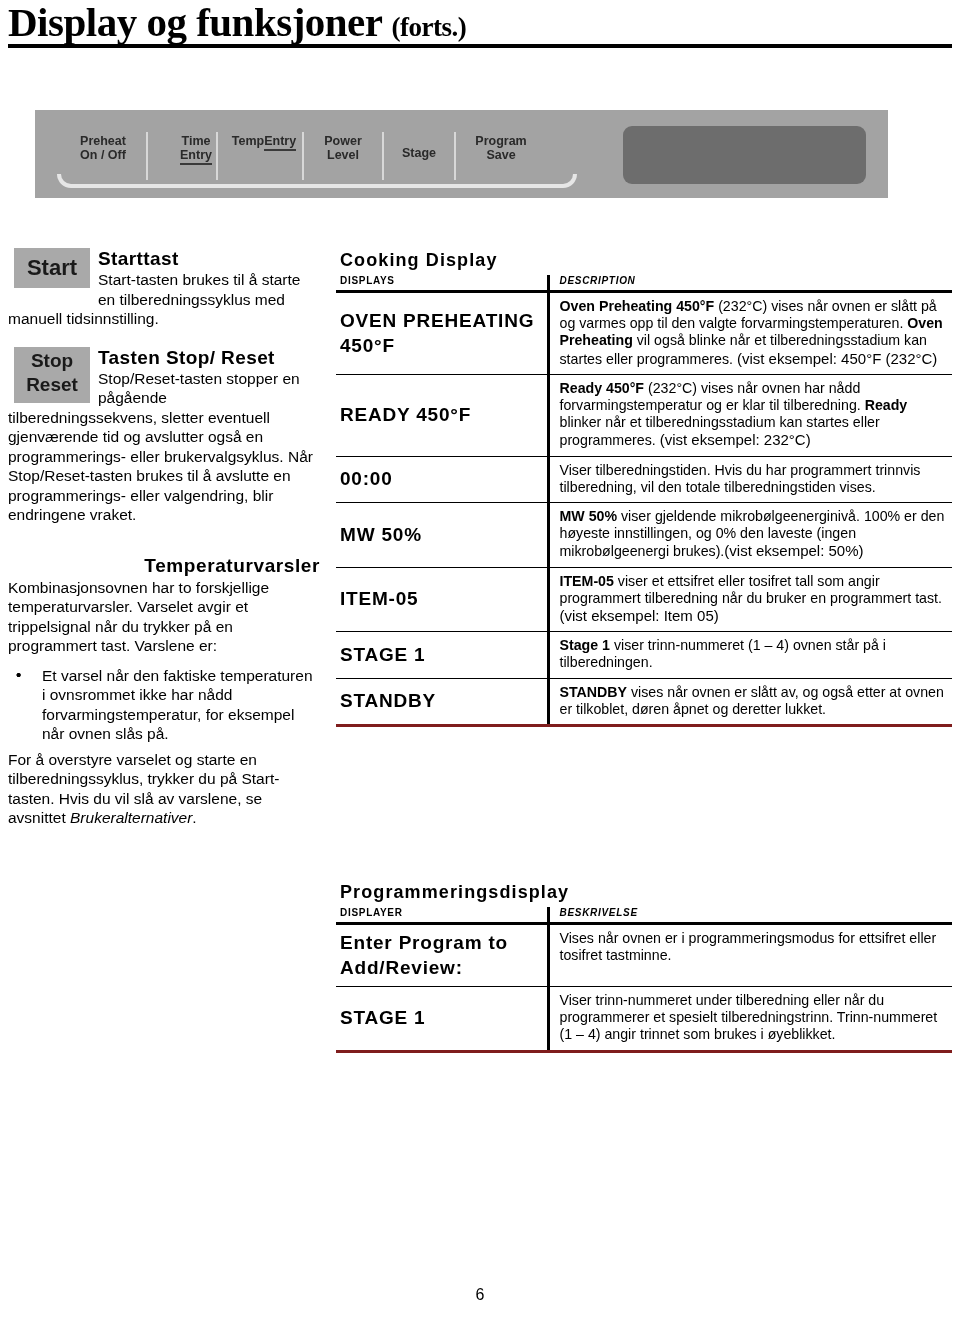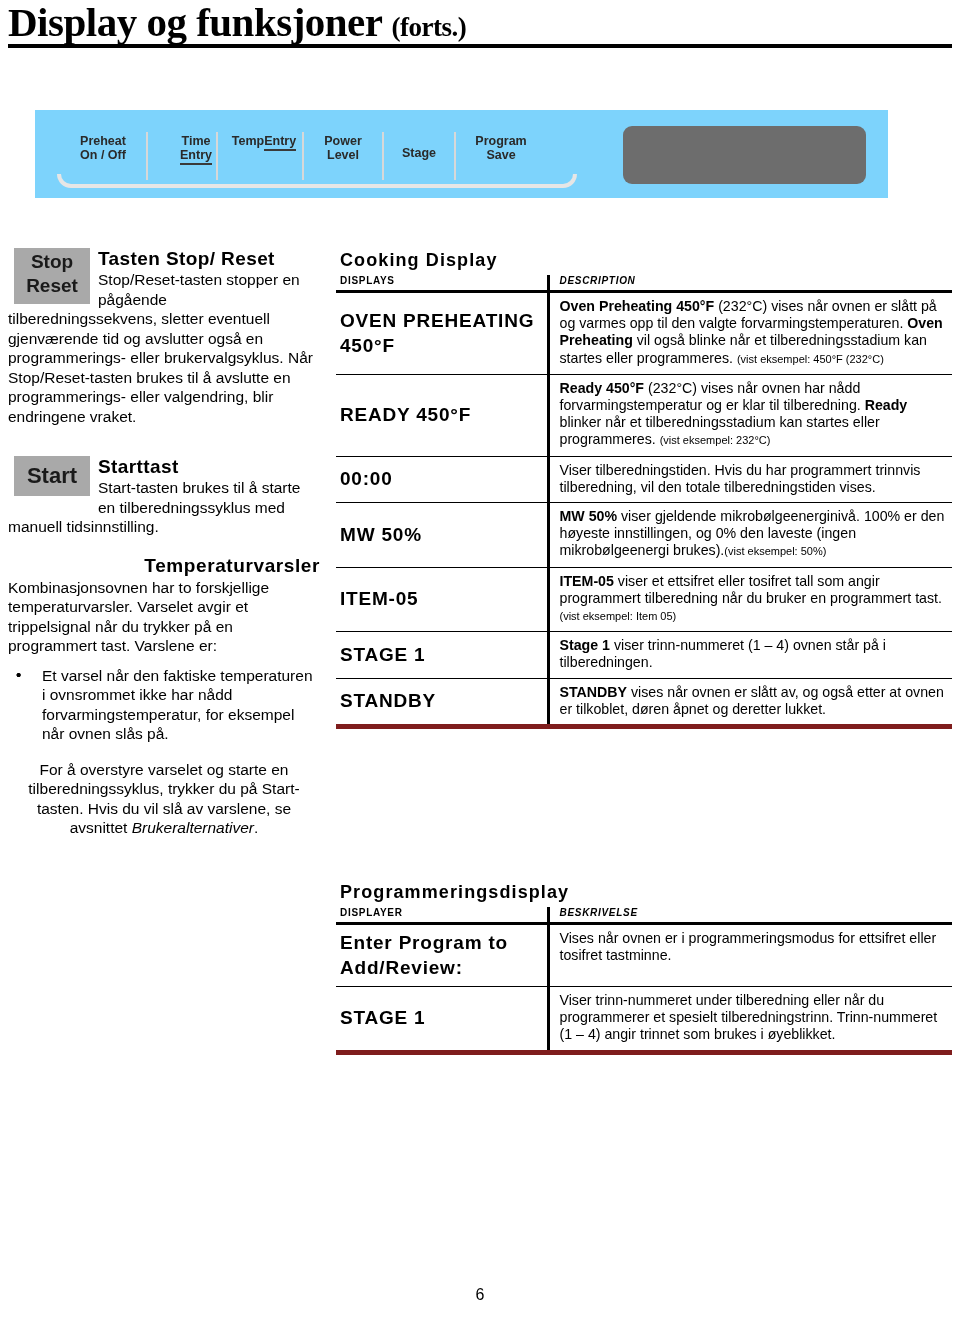--- a/index.html
+++ b/index.html
@@ -26,21 +26,21 @@
   }
   #title-rule {
     position:absolute; left:8px; top:44px;
     width:944px; height:4px; background:#000;
   }
 
   
   #control-panel {
     position:absolute; left:35px; top:110px;
     width:853px; height:88px;
-    background:#7dd3fc;
+    background:#a3a3a3;
   }
   #panel-buttons {
     position:absolute; left:25px; top:22px;
     width:525px; height:60px;
   }
   .panel-btn {
     position:absolute; top:0;
     text-align:center;
     font-family:"Liberation Sans", sans-serif;
     font-size:12.5px; font-weight:bold;
@@ -110,21 +110,21 @@
 
   #temp-block { margin-top:8px; }
   #temp-block .sec-head { letter-spacing:0.6px; font-size:19px; margin-bottom:1px;text-align:right;}
   ul.varsler { margin:10px 0 0 0; padding:0; list-style:none; }
   ul.varsler li {
     position:relative; padding-left:34px; margin-bottom:0px;
   }
   ul.varsler li .bullet {
     position:absolute; left:8px; top:-1px; font-size:15px;
   }
-  #closing-p { margin-top:16px;text-align:center; }
+  #closing-p { margin-top:6px; }
   #closing-p i { font-style:italic; }
 
   
   .tbl-wrap { position:absolute; left:336px; width:616px; }
   #cooking-wrap { top:250px; }
   #prog-wrap { top:882px; }
 
   .tbl-caption {
     font-size:18px; font-weight:bold; letter-spacing:1.1px;
     margin:0 0 4px 4px;
@@ -150,23 +150,23 @@
   table.disp td.disp-col {
     font-size:19px; font-weight:bold; letter-spacing:0.8px;
     line-height:25px;
   }
   table.disp td.desc-col {
     border-left:3px solid #000;
     padding-left:10px;
     font-size:14.2px; line-height:17.2px;
     vertical-align:top;
   }
-  table.disp tr.last td { border-bottom:5px solid #7f1d1d; }
+  table.disp tr.last td { border-bottom:3px solid #7f1d1d; }
   .b { font-weight:bold; }
-  .small { font-size:11px; }
+  .small { font-size:15px; }
 
   
   #page-number {
     position:absolute; left:0; top:1286px; width:960px;
     text-align:center; font-size:16px;
   }
 </style>
 </head>
 <body>
 
@@ -186,37 +186,37 @@
         <span class="l2">Stage</span>
       </div>
       <div class="panel-btn last" style="left: 396px; width: 90px;"><span>Program</span><span class="l2">Save</span></div>
     </div>
   <div id="panel-arc"></div>
   <div id="panel-display"></div>
 </div>
 
 <div id="left-col">
 
+  <div id="start-block">
+    <div class="key-btn" id="start-key">
+      <span>Start</span>
+    </div>
+    <div class="sec-head sp">Starttast</div>
+    <div class="body-p">Start-tasten brukes til å starte en tilberedningssyklus med manuell tidsinnstilling.</div>
+    <div class="clear"></div>
+  </div>
+
   <div id="stop-block">
     <div class="key-btn" id="stop-key">
       <span class="l1">Stop</span>
       <span class="rule"></span>
       <span class="l2">Reset</span>
     </div>
     <div class="sec-head sp">Tasten Stop/ Reset</div>
     <div class="body-p">Stop/Reset-tasten stopper en pågående tilberedningssekvens, sletter eventuell gjenværende tid og avslutter også en programmerings- eller brukervalgsyklus. Når Stop/Reset-tasten brukes til å avslutte en programmerings- eller valgendring, blir endringene vraket.</div>
-    <div class="clear"></div>
-  </div>
-
-  <div id="start-block">
-    <div class="key-btn" id="start-key">
-      <span>Start</span>
-    </div>
-    <div class="sec-head sp">Starttast</div>
-    <div class="body-p">Start-tasten brukes til å starte en tilberedningssyklus med manuell tidsinnstilling.</div>
     <div class="clear"></div>
   </div>
 
   <div id="temp-block">
     <div class="sec-head">Temperaturvarsler</div>
     <div class="body-p">Kombinasjonsovnen har to forskjellige temperaturvarsler. Varselet avgir et trippelsignal når du trykker på en programmert tast. Varslene er:</div>
     <ul class="varsler">
       <li>
         <span class="bullet">•</span>
       </li>

